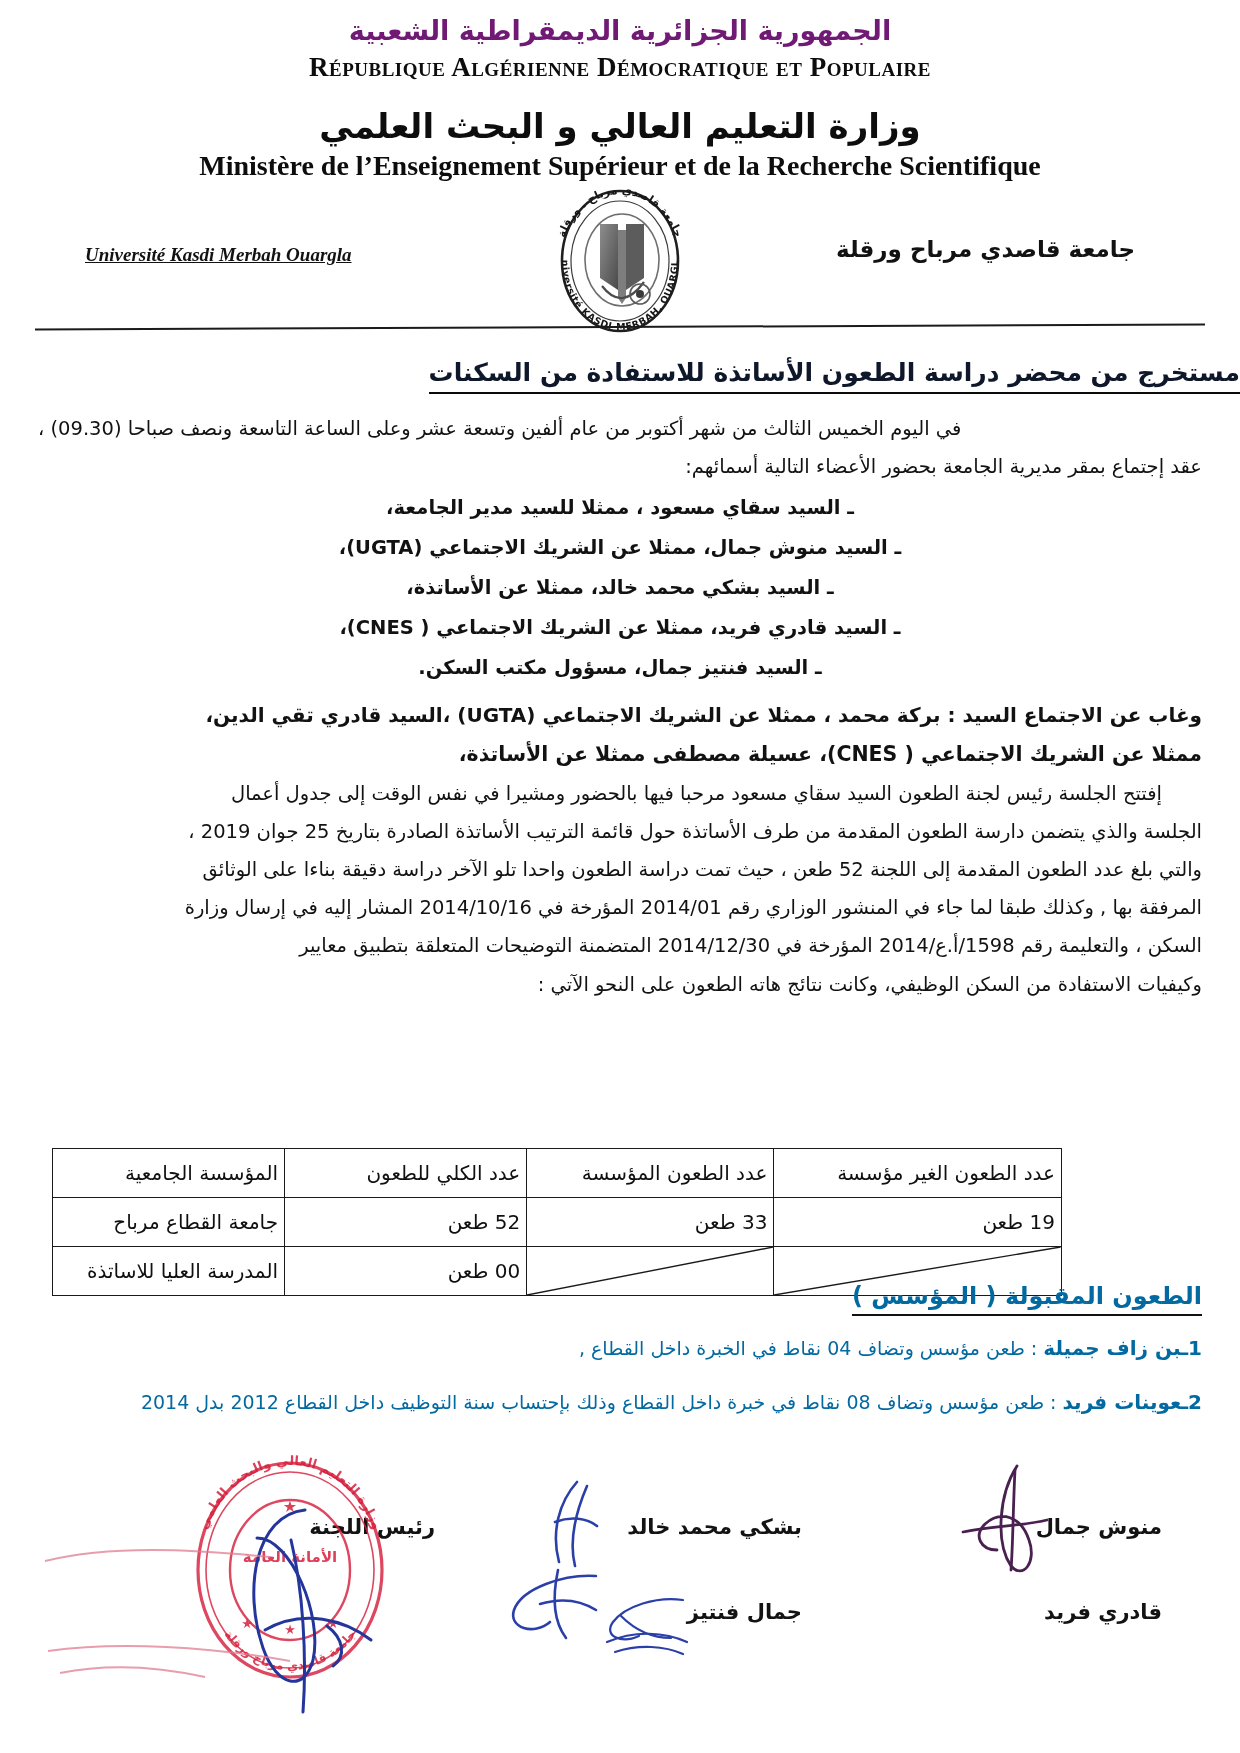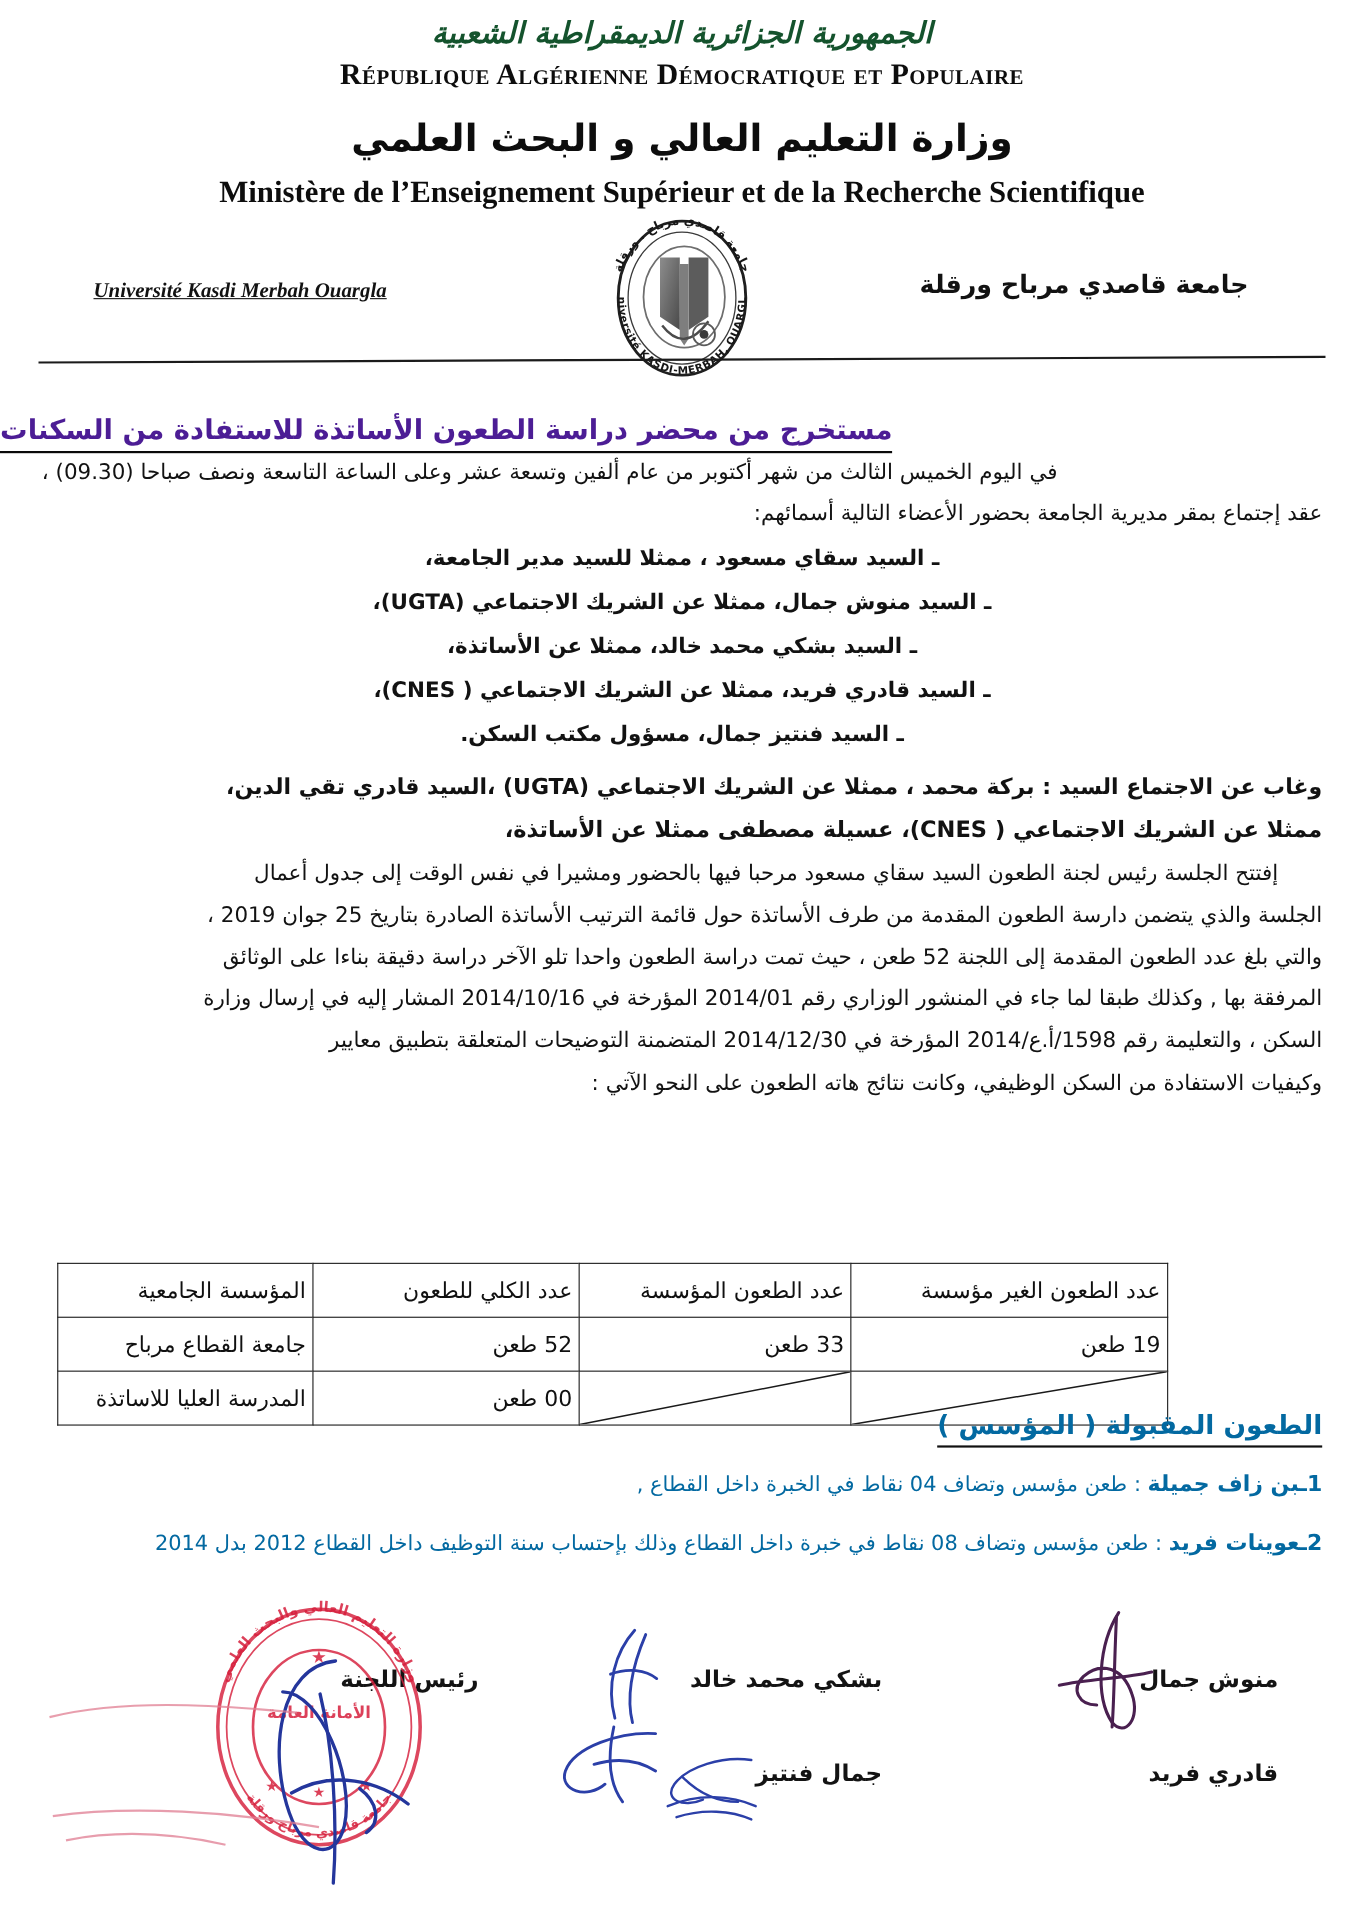--- a/index.html
+++ b/index.html
@@ -23,22 +23,21 @@
   .header {
     padding-top: 14px;
     text-align: center;
   }
   .hdr-ar1 {
     font-family: "DejaVu Sans", sans-serif;
     font-size: 27px;
     font-weight: bold;
     letter-spacing: 0px;
     line-height: 1.25;
-    color: #14532d;
-    font-style: italic;
+    color: #701a75;
   }
   .hdr-fr1 {
     font-family: "Liberation Serif", "DejaVu Serif", serif;
     font-size: 27px;
     font-weight: bold;
     font-variant: small-caps;
     letter-spacing: 0.5px;
     margin-top: 4px;
     color: #0d0d0d;
   }
@@ -46,21 +45,21 @@
     font-family: "DejaVu Sans", sans-serif;
     font-size: 34px;
     font-weight: bold;
     margin-top: 23px;
     color: #0d0d0d;
   }
   .hdr-fr2 {
     font-family: "Liberation Serif", "DejaVu Serif", serif;
     font-size: 28px;
     font-weight: bold;
-    margin-top: 14px;
+    margin-top: 4px;
     color: #0d0d0d;
   }
 
   
   .uni-row {
     position: relative;
     height: 128px;
     margin-top: 2px;
   }
   .uni-fr {
@@ -100,28 +99,28 @@
     right: 35px;
     top: 326px;
     height: 0;
     border-top: 2px solid #1b1b1b;
     transform: rotate(-0.25deg);
   }
 
   
   .doc-title {
     position: absolute;
-    top: 376px;
+    top: 358px;
     left: 0;
     right: 0;
-    text-align: left;
+    text-align: right;
     font-family: "DejaVu Sans", sans-serif;
     font-size: 25px;
     font-weight: bold;
-    color: #4c1d95;
+    color: #0f172a;
   }
   .doc-title span {
     border-bottom: 2.5px solid #0a0a0a;
     padding-bottom: 5px;
   }
 
   
   .body-block {
     position: absolute;
     left: 38px;

